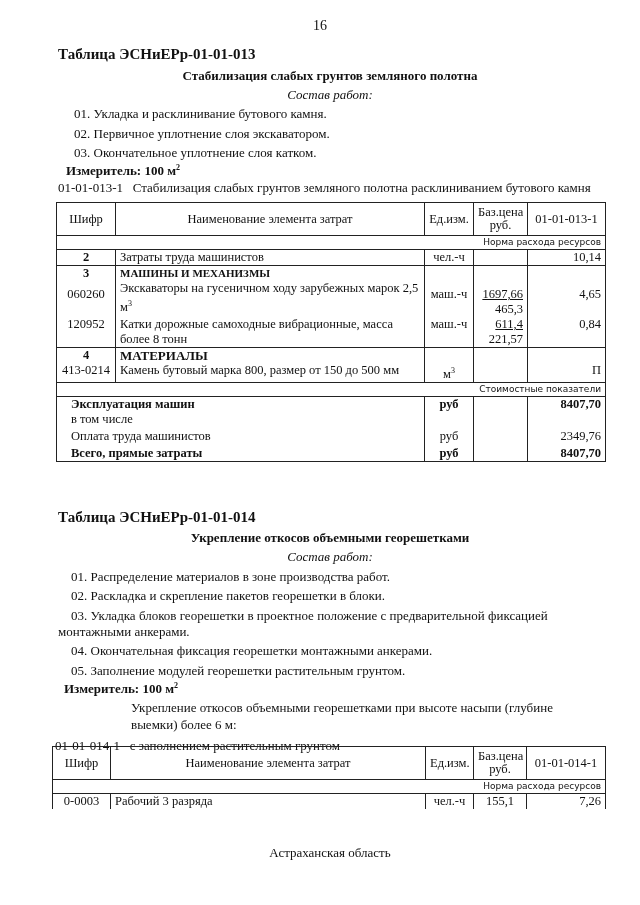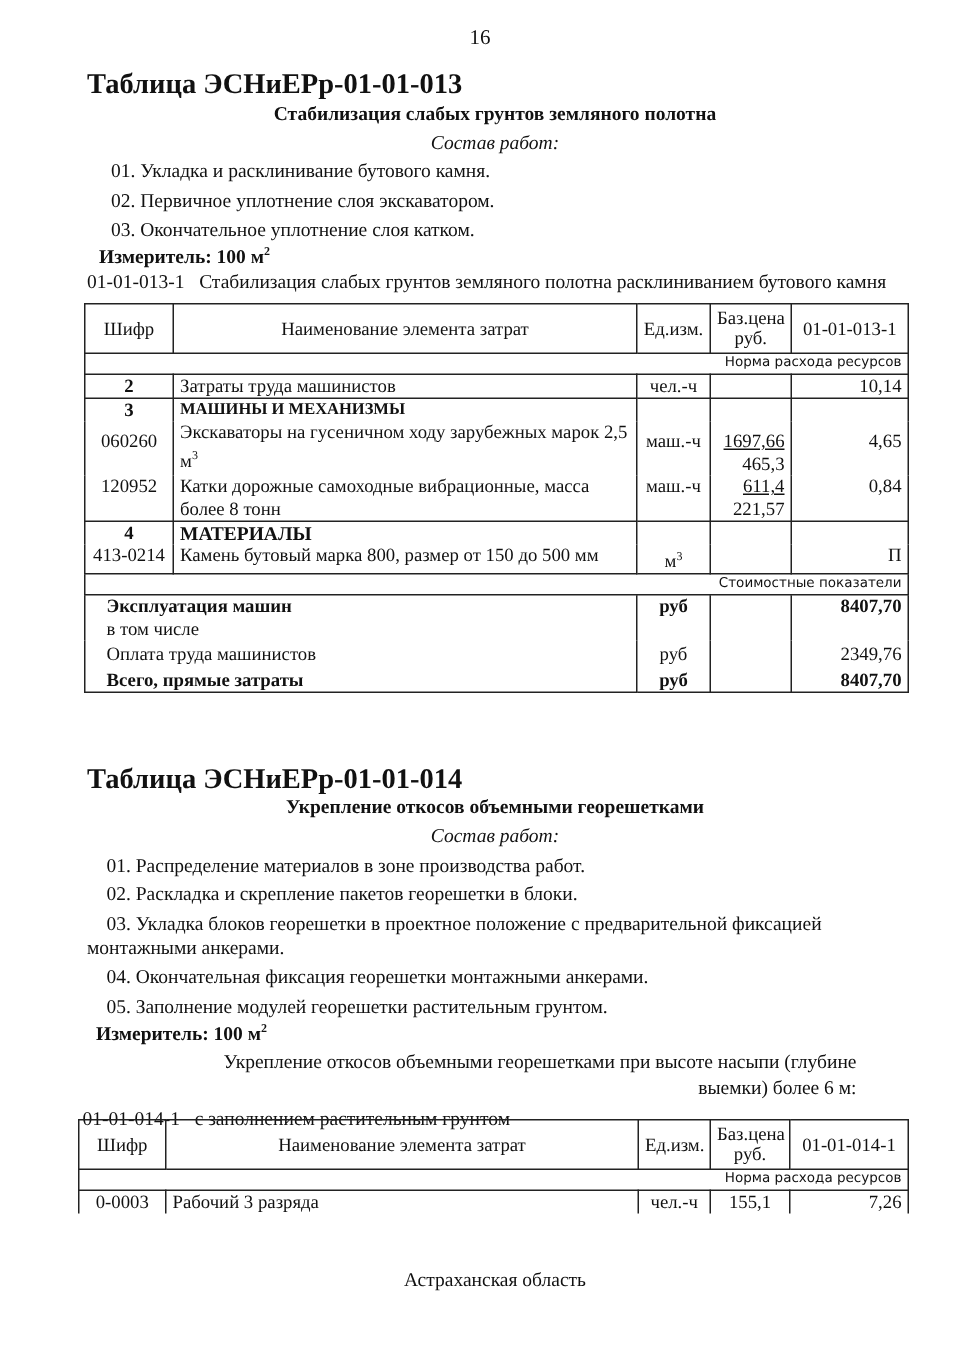--- a/index.html
+++ b/index.html
@@ -1,27 +1,27 @@
 <!DOCTYPE html>
 <html><head>
 <meta charset="utf-8">
 <style>
   html, body { margin:0; padding:0; background:#fff; }
   body { width:640px; height:905px; position:relative; overflow:hidden;
          font-family:"Liberation Serif", serif; color:#111; font-size:13px; }
   .abs { position:absolute; white-space:nowrap; }
   .pagenum { top:18px; left:0; width:640px; text-align:center; font-size:14px; }
-  .tbl-label { font-weight:bold; font-size:19px; }
+  .tbl-label { font-weight:bold; font-size:15px; }
   .title { left:0; width:660px; text-align:center; font-weight:bold; font-size:13px; }
   .subtitle { left:0; width:660px; text-align:center; font-style:italic; font-size:13px; }
   .work { font-size:13px; }
   .meas { font-weight:bold; font-size:13px; }
   .meas sup { font-size:8px; }
   .code-line { font-size:13px; }
-  .desc-wrap { white-space:normal; width:440px; line-height:17px;text-align:right; }
+  .desc-wrap { white-space:normal; width:440px; line-height:17px; }
 
   table.t { position:absolute; border-collapse:collapse; font-size:12.5px; table-layout:fixed; }
   table.t td { border:1px solid #222; padding:0 4px; vertical-align:top; line-height:15px; }
   table.t .hdr td { text-align:center; vertical-align:middle; height:32px; }
   table.t .norm td { font-family:"DejaVu Sans", sans-serif; font-size:9px; text-align:right; height:13px; line-height:13px; }
   .c { text-align:center; }
   .r { text-align:right; }
   .b { font-weight:bold; }
   .u { text-decoration:underline; }
   .nb td { border-top:none !important; border-bottom:none !important; }

